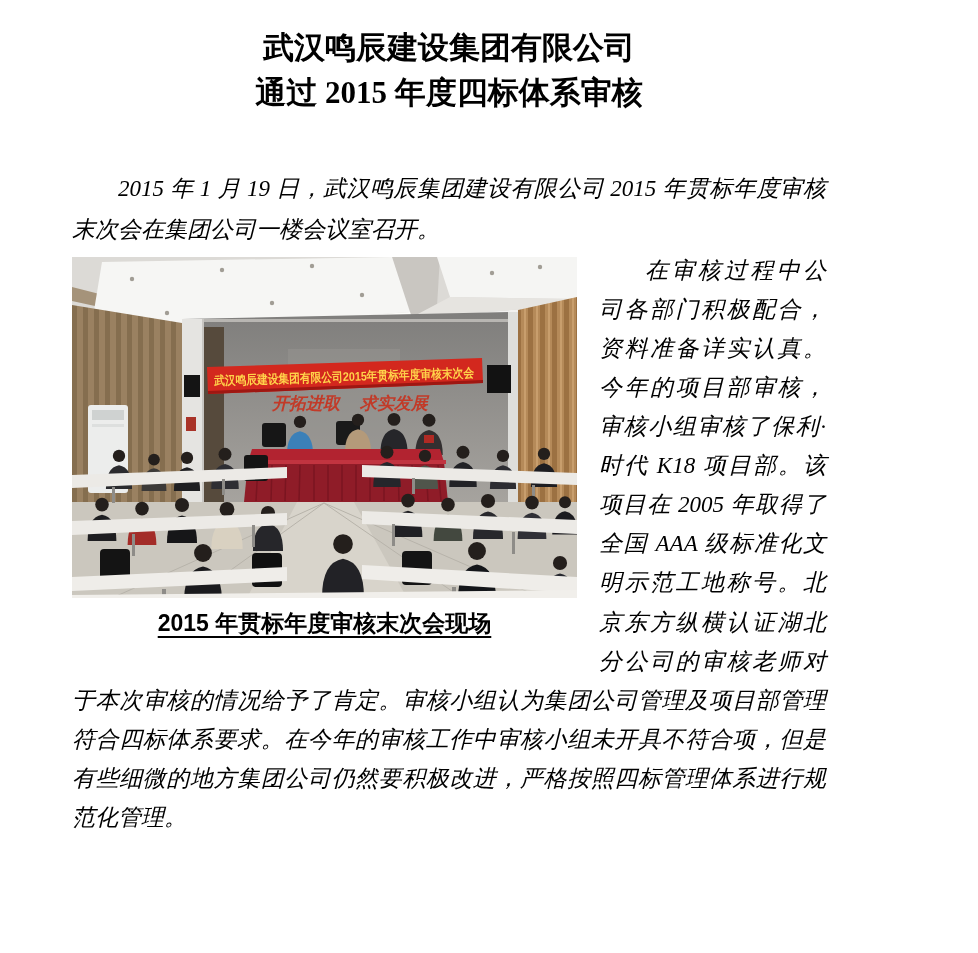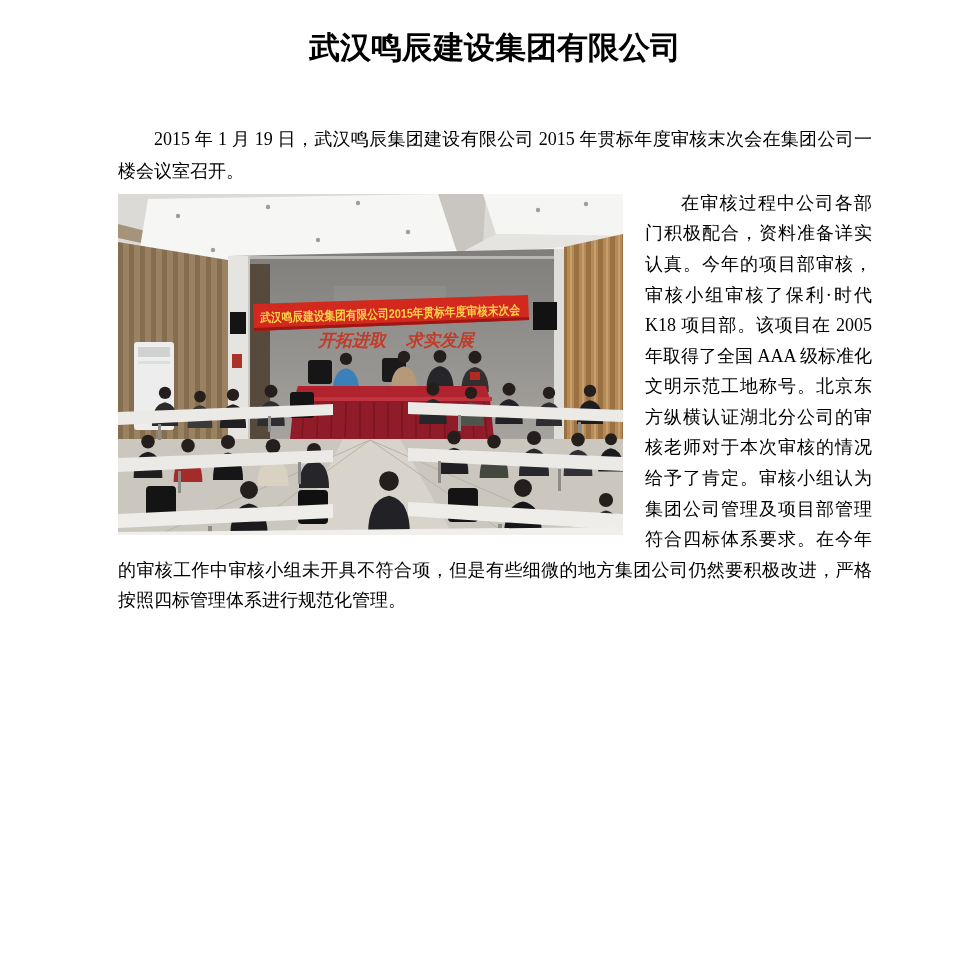--- a/index.html
+++ b/index.html
@@ -4,33 +4,34 @@
 <style>
   * { margin: 0; padding: 0; box-sizing: border-box; }
   html, body { background: #ffffff; }
   body {
     width: 978px; height: 953px;
     font-family: "Liberation Serif", "DejaVu Serif", serif;
     color: #000; overflow: hidden;
   }
   .doc {
     width: 754px;
-    margin-left: 118px;
+    margin-left: 72px;
     padding-top: 26px;
   }
   .doc-title {
     text-align: center;
     font-size: 31px;
     font-weight: bold;
     line-height: 1.45;
   }
   .para {
-    font-size: 18px;
+    font-size: 23px;
     text-align: justify;
     text-indent: 2em;
+    font-style: italic;
   }
   .para-1 { margin-top: 52px; line-height: 1.8; }
   .para-2 { line-height: 1.7; }
   .photo-wrap {
     float: left;
     width: 505px;
     margin: 6px 22px 8px 0;
   }
   .photo-svg { display: block; width: 505px; height: 341px; }
   .photo-caption {
@@ -45,20 +46,21 @@
   }
   .clear { clear: both; }
 </style>
 </head>
 <body>
 
 <div class="doc">
 
   <h1 class="doc-title">
     <span>武汉鸣辰建设集团有限公司</span><br>
+    <span>通过 2015 年度四标体系审核</span>
   </h1>
 
   <p class="para para-1">2015 年 1 月 19 日，武汉鸣辰集团建设有限公司 2015 年贯标年度审核末次会在集团公司一楼会议室召开。</p>
 
   <div class="photo-wrap">
     <svg class="photo-svg" viewBox="0 0 505 341" xmlns="http://www.w3.org/2000/svg" xmlns:xlink="http://www.w3.org/1999/xlink">
       <defs>
         <linearGradient id="wallGrad" x1="0" y1="0" x2="0" y2="1">
           <stop offset="0" stop-color="#7f7e7c"></stop>
           <stop offset="1" stop-color="#a8a5a0"></stop>
@@ -230,18 +232,19 @@
 
       <g>
         <polygon points="0,320 215,310 215,324 0,334" fill="#efede9"></polygon>
         <polygon points="290,308 505,320 505,336 290,322" fill="#efede9"></polygon>
         <rect x="90" y="332" width="4" height="9" fill="#8e8c88"></rect>
         <rect x="380" y="330" width="4" height="11" fill="#8e8c88"></rect>
         <polygon points="0,338 505,333 505,341 0,341" fill="#f1efeb"></polygon>
       </g>
     </svg>
 
+    <div class="photo-caption">2015 年贯标年度审核末次会现场</div>
   </div>
 
   <p class="para para-2">在审核过程中公司各部门积极配合，资料准备详实认真。今年的项目部审核，审核小组审核了保利·时代 K18 项目部。该项目在 2005 年取得了全国 AAA 级标准化文明示范工地称号。北京东方纵横认证湖北分公司的审核老师对于本次审核的情况给予了肯定。审核小组认为集团公司管理及项目部管理符合四标体系要求。在今年的审核工作中审核小组未开具不符合项，但是有些细微的地方集团公司仍然要积极改进，严格按照四标管理体系进行规范化管理。</p>
 
   <div class="clear"></div>
 </div>
 
 </body></html>

